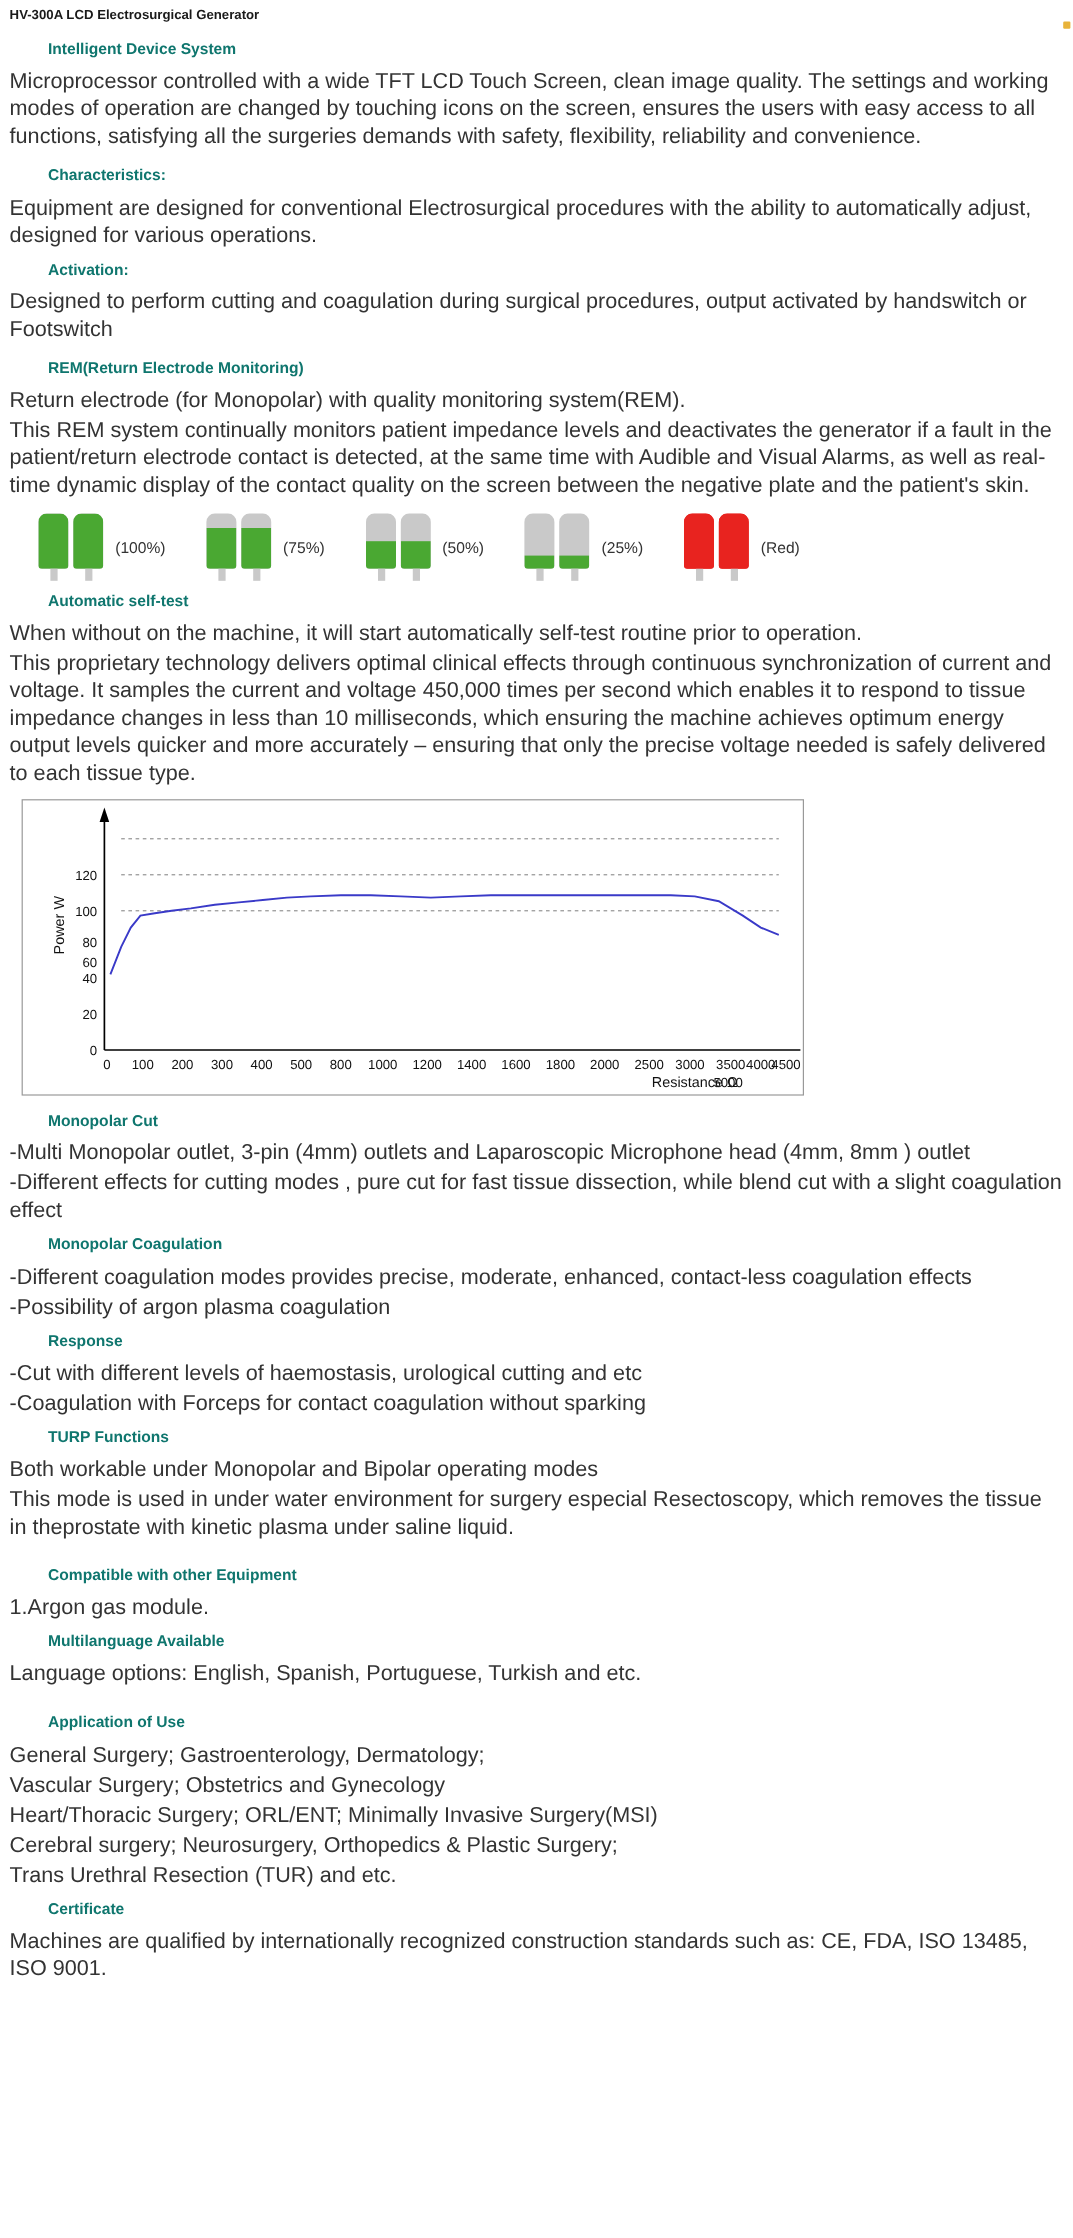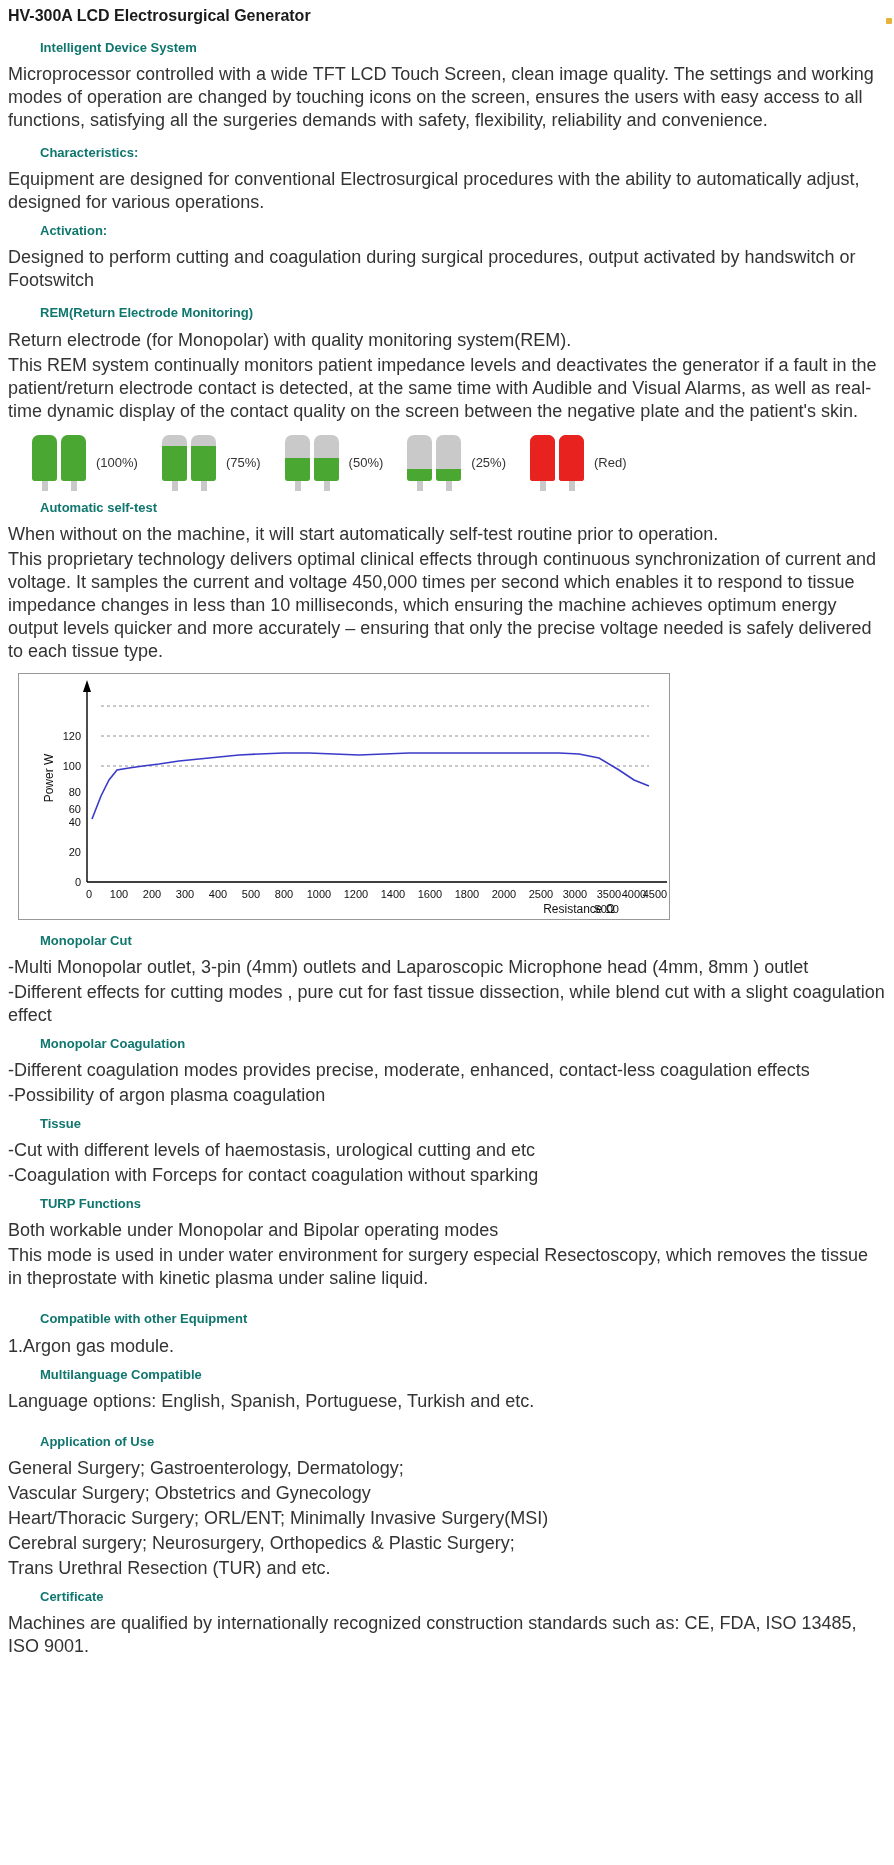--- a/index.html
+++ b/index.html
@@ -17,21 +17,21 @@
     position: relative;
     width: 894px;
     padding: 4px 0 0 0;
     box-sizing: border-box;
   }
   .inner {
     padding-left: 8px;
     padding-right: 8px;
   }
   h1.doc-title {
-    font-size: 16px;
+    font-size: 11px;
     font-weight: bold;
     margin: 2px 0 10px 0;
     color: #1a1a1a;
     line-height: 1.3;
   }
   h2.sec {
     font-size: 13px;
     font-weight: bold;
     margin: 12px 0 6px 0;
     color: #0f766e;
@@ -48,21 +48,21 @@
     color: #333333;
     max-width: 884px;
   }
   p.body.wide {
     max-width: 900px;
   }
   .rem-row {
     display: flex;
     align-items: center;
     margin: 12px 0 6px 22px;
-    gap: 0px;
+    gap: 10px;
   }
   .rem-item {
     display: flex;
     align-items: center;
     margin-right: 22px;
   }
   .pad {
     position: relative;
     width: 58px;
     height: 56px;
@@ -277,35 +277,35 @@
     </div>
 
     <h2 class="sec tight">Monopolar Cut</h2>
     <p class="body">-Multi Monopolar outlet, 3-pin (4mm) outlets and Laparoscopic Microphone head (4mm, 8mm ) outlet</p>
     <p class="body">-Different effects for cutting modes , pure cut for fast tissue dissection, while blend cut with a slight coagulation effect</p>
 
     <h2 class="sec tight">Monopolar Coagulation</h2>
     <p class="body">-Different coagulation modes provides precise, moderate, enhanced, contact-less coagulation effects</p>
     <p class="body">-Possibility of argon plasma coagulation</p>
 
-    <h2 class="sec tight">Tissue</h2>
+    <h2 class="sec tight">Response</h2>
     <p class="body">-Cut with different levels of haemostasis, urological cutting and etc</p>
     <p class="body">-Coagulation with Forceps for contact coagulation without sparking</p>
 
     <h2 class="sec tight"> TURP Functions</h2>
     <p class="body">Both workable under Monopolar and Bipolar operating modes</p>
     <p class="body">This mode is used in under water environment for surgery especial Resectoscopy, which removes the tissue in theprostate with kinetic plasma under saline liquid.</p>
 
 
     <div class="spacer-sm"></div>
 
     <h2 class="sec">Compatible with other Equipment</h2>
     <p class="body">1.Argon gas module.</p>
 
-    <h2 class="sec tight">Multilanguage Compatible</h2>
+    <h2 class="sec tight">Multilanguage Available</h2>
     <p class="body">Language options: English, Spanish, Portuguese, Turkish and etc.</p>
 
     <div class="spacer-sm"></div>
 
     <h2 class="sec">Application of Use</h2>
     <p class="body">General Surgery; Gastroenterology, Dermatology;</p>
     <p class="body">Vascular Surgery; Obstetrics and Gynecology</p>
     <p class="body">Heart/Thoracic Surgery; ORL/ENT; Minimally Invasive Surgery(MSI)</p>
     <p class="body">Cerebral surgery; Neurosurgery, Orthopedics &amp; Plastic Surgery;</p>
     <p class="body">Trans Urethral Resection (TUR) and etc.</p>

